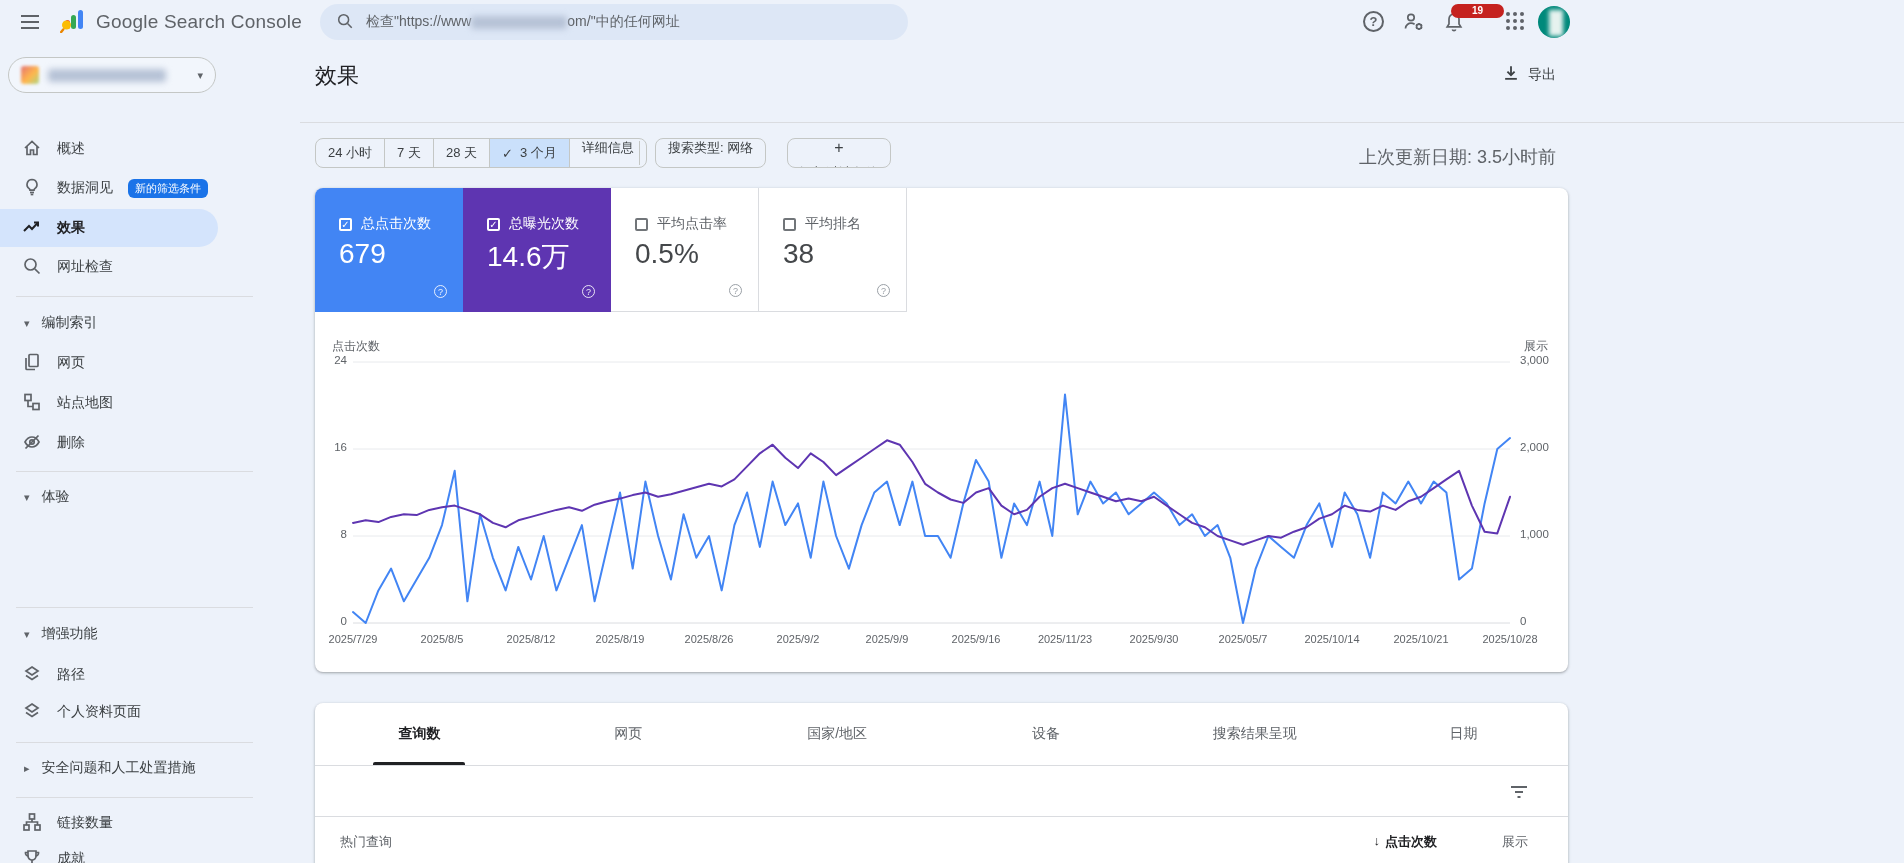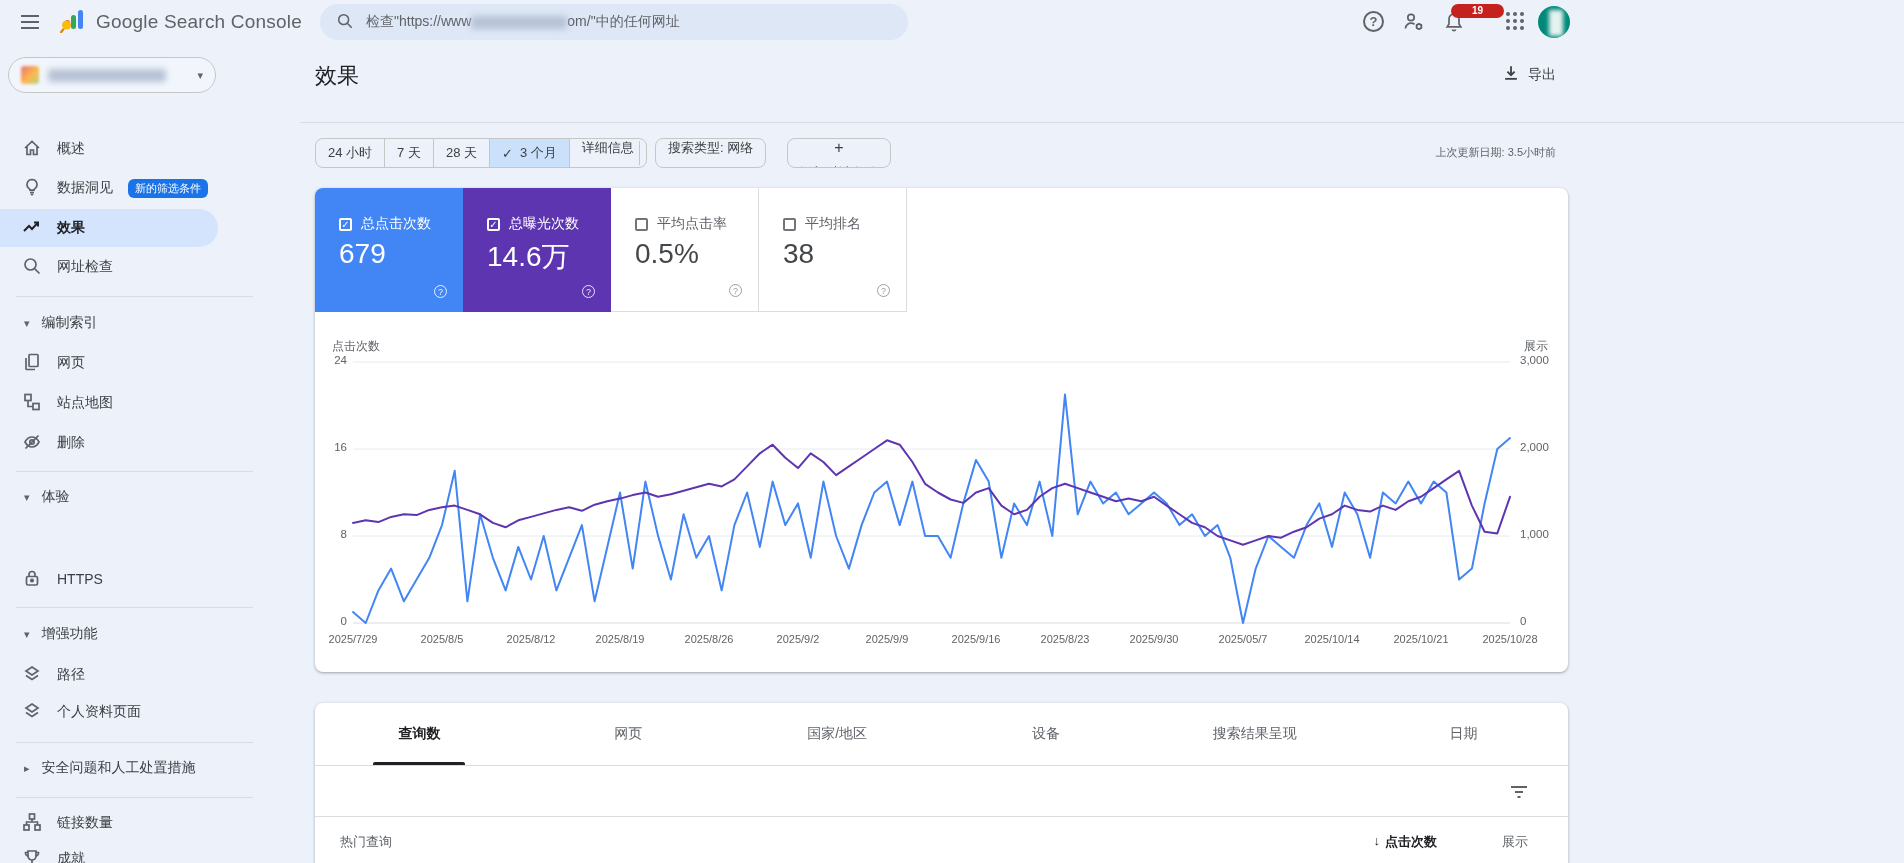--- a/index.html
+++ b/index.html
@@ -39,21 +39,21 @@
   #export-btn { position:absolute; right:348px; top:20px; display:flex; align-items:center; gap:8px; font-size:14px; color:#3c4043; cursor:pointer; }
   #hdr-div { position:absolute; left:0; top:78px; width:1604px; height:1px; background:#dadce0; }
 
   
   #toolbar { position:absolute; left:0; top:94px; width:1604px; height:30px; }
   .chipgroup { position:absolute; top:0; height:30px; display:flex; border:1px solid #c4c7c5; border-radius:8px; overflow:hidden; background:transparent; }
   .chip-seg { display:flex; align-items:center; padding:0 12px; font-size:13px; color:#3c4043; border-right:1px solid #c4c7c5; cursor:pointer; gap:7px; white-space:nowrap; }
   .chip-seg:last-child { border-right:none;flex-direction:column; }
   .chip-seg.on { background:#cae0fb; }
   .vsep { position:absolute; left:339px; top:3px; width:1px; height:24px; background:#c4c7c5; }
-  #last-updated { position:absolute; right:348px; top:7px; font-size:11px; color:#5f6368; }
+  #last-updated { position:absolute; right:348px; top:7px; font-size:18px; color:#5f6368; }
 
   
   #perf-card { position:absolute; left:15px; top:144px; width:1253px; height:484px; background:#fff; border-radius:8px; box-shadow:0 1px 2px rgba(60,64,67,.3),0 1px 3px 1px rgba(60,64,67,.12); }
   .tile { position:absolute; top:0; width:148px; height:124px; cursor:pointer; }
   .tile .lbl { position:absolute; left:24px; top:27px; display:flex; align-items:center; gap:9px; font-size:14px; }
   .tile .val { position:absolute; left:24px; top:50px; font-size:28px; }
   .tile.colored { color:#fff; }
   .tile.colored .val { color:#fff; }
   .tile.plain { background:#fff; border-right:1px solid #dadce0; border-bottom:1px solid #dadce0; color:#5f6368; }
   .tile.plain .val { color:#44474a; }
@@ -233,28 +233,20 @@
   </div>
 
   <div class="sb-div" style="top:427px"></div>
 
   <div class="sec-head" style="top:438px">
     <span class="caret">▾</span>
     <span>体验</span>
   </div>
 
 
-  <div class="nav-item" style="top:516px">
-    <span><svg class="ic" width="20" height="20" viewBox="0 0 20 20">
-          <rect x="4.5" y="8.5" width="11" height="8.5" rx="1.5"></rect>
-          <path d="M7 8.5 V6.5 a3 3 0 0 1 6 0 V8.5"></path>
-          <circle cx="10" cy="12.5" r="1.2" fill="#5f6368"></circle>
-        </svg></span>
-    <span>HTTPS</span>
-  </div>
 
   <div class="sb-div" style="top:563px"></div>
 
   <div class="sec-head" style="top:575px">
     <span class="caret">▾</span>
     <span>增强功能</span>
   </div>
 
   <div class="nav-item" style="top:612px">
     <span><svg class="ic" width="20" height="20" viewBox="0 0 20 20">
@@ -413,21 +405,21 @@
         </svg>
       <div id="xaxis">
           <div class="xtick" style="left: 0px;">2025/7/29</div>
           <div class="xtick" style="left: 89px;">2025/8/5</div>
           <div class="xtick" style="left: 178px;">2025/8/12</div>
           <div class="xtick" style="left: 267px;">2025/8/19</div>
           <div class="xtick" style="left: 356px;">2025/8/26</div>
           <div class="xtick" style="left: 445px;">2025/9/2</div>
           <div class="xtick" style="left: 534px; text-align: center;">2025/9/9</div>
           <div class="xtick" style="left: 623px;">2025/9/16</div>
-          <div class="xtick" style="left: 712px;">2025/8/23</div>
+          <div class="xtick" style="left: 712px;">2025/11/23</div>
           <div class="xtick" style="left: 801px;">2025/9/30</div>
           <div class="xtick" style="left: 890px;">2025/05/7</div>
           <div class="xtick" style="left: 979px;">2025/10/14</div>
           <div class="xtick" style="left: 1068px;">2025/10/21</div>
           <div class="xtick" style="left: 1157px;">2025/10/28</div>
         </div>
     </div>
   </div>
 
   <div id="table-card">

